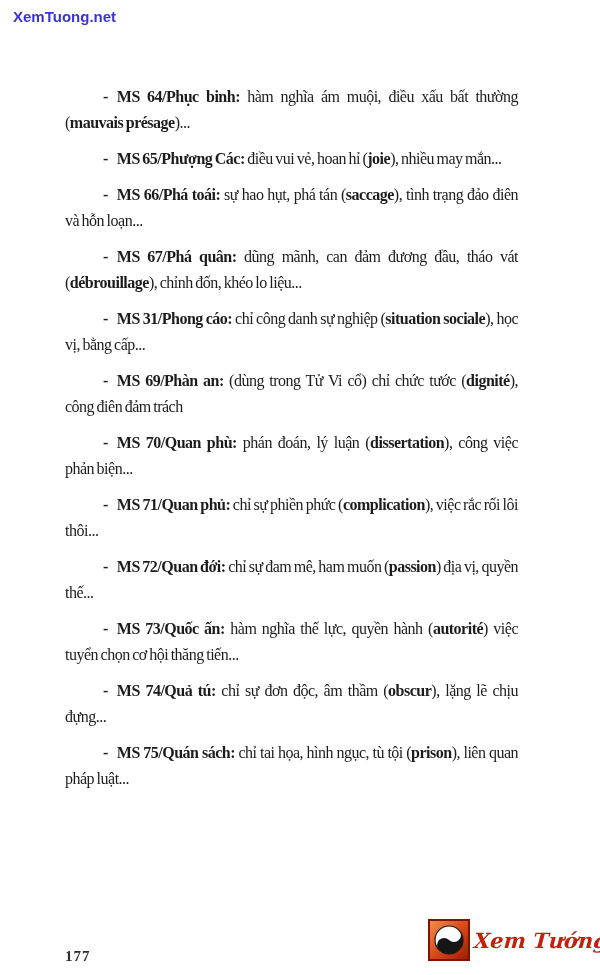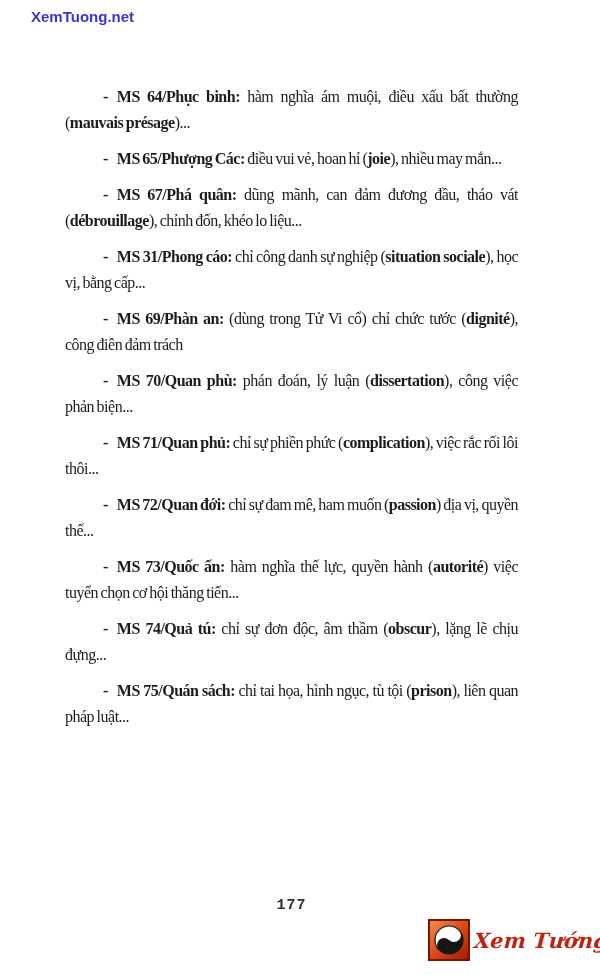--- a/index.html
+++ b/index.html
@@ -5,21 +5,21 @@
   html, body { margin: 0; padding: 0; }
   body {
     width: 600px; height: 975px;
     background: #ffffff;
     position: relative;
     overflow: hidden;
     font-family: "Liberation Serif", "DejaVu Serif", serif;
     color: #1c1c1c;
   }
   .watermark {
-    position: absolute; top: 8px; left: 31px;
+    position: absolute; top: 8px; left: 13px;
     font-family: "Liberation Sans", "DejaVu Sans", sans-serif;
     font-size: 15px; font-weight: 700;
     color: #3a34d2;
     text-decoration: none;
     cursor: pointer;
   }
   .content {
     position: absolute; top: 84px; left: 65px; width: 453px;
   }
   .entry {
@@ -28,23 +28,23 @@
     line-height: 26px;
     text-align: justify;
     text-indent: 38px;
     letter-spacing: -0.5px;
     word-spacing: -1px;
   }
   .entry .marker { font-weight: 700; padding-right: 9px; }
   .entry .title { font-weight: 700; }
   .entry b { font-weight: 700; }
   .page-number {
-    position: absolute; top: 897px; left: 65px; width: 453px;
-    text-align: center;
-    font-family: Liberation Mono, monospace;
+    position: absolute; top: 948px; left: 65px; width: 453px;
+    text-align: left;
+    font-family: Liberation Serif, serif;
     font-weight: 700; font-size: 15px; letter-spacing: 1px;
     color: #2e2e2e;
   }
   .logo {
     position: absolute; top: 919px; left: 428px;
     display: flex; align-items: center; gap: 4px;
     cursor: pointer;
   }
   .logo-icon { display: block; }
   .logo-text {
@@ -57,20 +57,21 @@
   }
 </style>
 </head>
 <body>
 
 <a class="watermark">XemTuong.net</a>
 
 <div class="content">
     <p class="entry"><span class="marker">-</span><span class="title">MS 64/Phục binh:</span><span> hàm nghĩa ám muội, điều xấu bất thường (</span><b>mauvais présage</b><span>)...</span></p>
     <p class="entry"><span class="marker">-</span><span class="title">MS 65/Phượng Các:</span><span> điều vui vẻ, hoan hỉ (</span><b>joie</b><span>), nhiều may mắn...</span></p>
+    <p class="entry"><span class="marker">-</span><span class="title">MS 66/Phá toái:</span><span> sự hao hụt, phá tán (</span><b>saccage</b><span>), tình trạng đảo điên và hỗn loạn...</span></p>
     <p class="entry"><span class="marker">-</span><span class="title">MS 67/Phá quân:</span><span> dũng mãnh, can đảm đương đầu, tháo vát (</span><b>débrouillage</b><span>), chỉnh đốn, khéo lo liệu...</span></p>
     <p class="entry"><span class="marker">-</span><span class="title">MS 31/Phong cáo:</span><span> chỉ công danh sự nghiệp (</span><b>situation sociale</b><span>), học vị, bằng cấp...</span></p>
     <p class="entry"><span class="marker">-</span><span class="title">MS 69/Phàn an:</span><span> (dùng trong Tử Vi cổ) chỉ chức tước (</span><b>dignité</b><span>), công điên đảm trách</span></p>
     <p class="entry"><span class="marker">-</span><span class="title">MS 70/Quan phù:</span><span> phán đoán, lý luận (</span><b>dissertation</b><span>), công việc phản biện...</span></p>
     <p class="entry"><span class="marker">-</span><span class="title">MS 71/Quan phủ:</span><span> chỉ sự phiền phức (</span><b>complication</b><span>), việc rắc rối lôi thôi...</span></p>
     <p class="entry"><span class="marker">-</span><span class="title">MS 72/Quan đới:</span><span> chỉ sự đam mê, ham muốn (</span><b>passion</b><span>) địa vị, quyền thế...</span></p>
     <p class="entry"><span class="marker">-</span><span class="title">MS 73/Quốc ấn:</span><span> hàm nghĩa thế lực, quyền hành (</span><b>autorité</b><span>) việc tuyển chọn cơ hội thăng tiến...</span></p>
     <p class="entry"><span class="marker">-</span><span class="title">MS 74/Quả tú:</span><span> chỉ sự đơn độc, âm thầm (</span><b>obscur</b><span>), lặng lẽ chịu đựng...</span></p>
     <p class="entry"><span class="marker">-</span><span class="title">MS 75/Quán sách:</span><span> chỉ tai họa, hình ngục, tù tội (</span><b>prison</b><span>), liên quan pháp luật...</span></p>
   </div>

